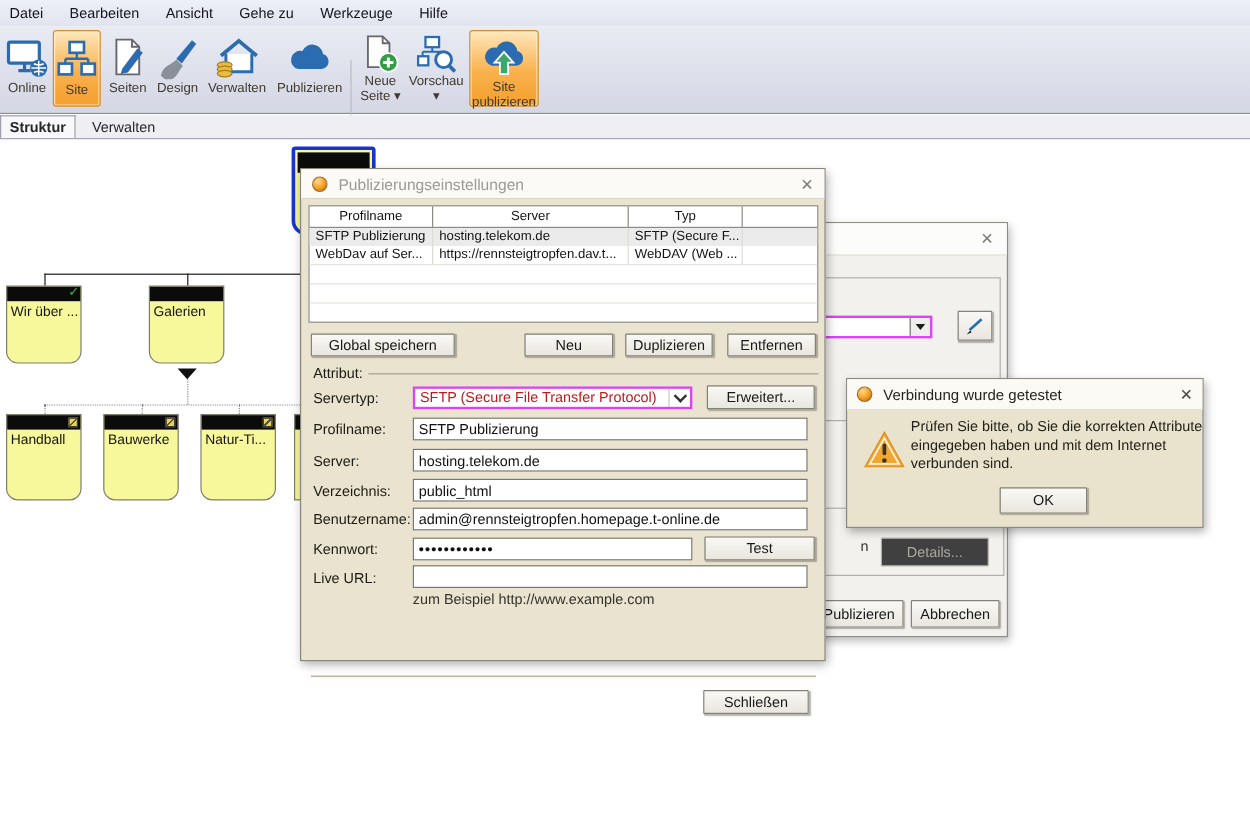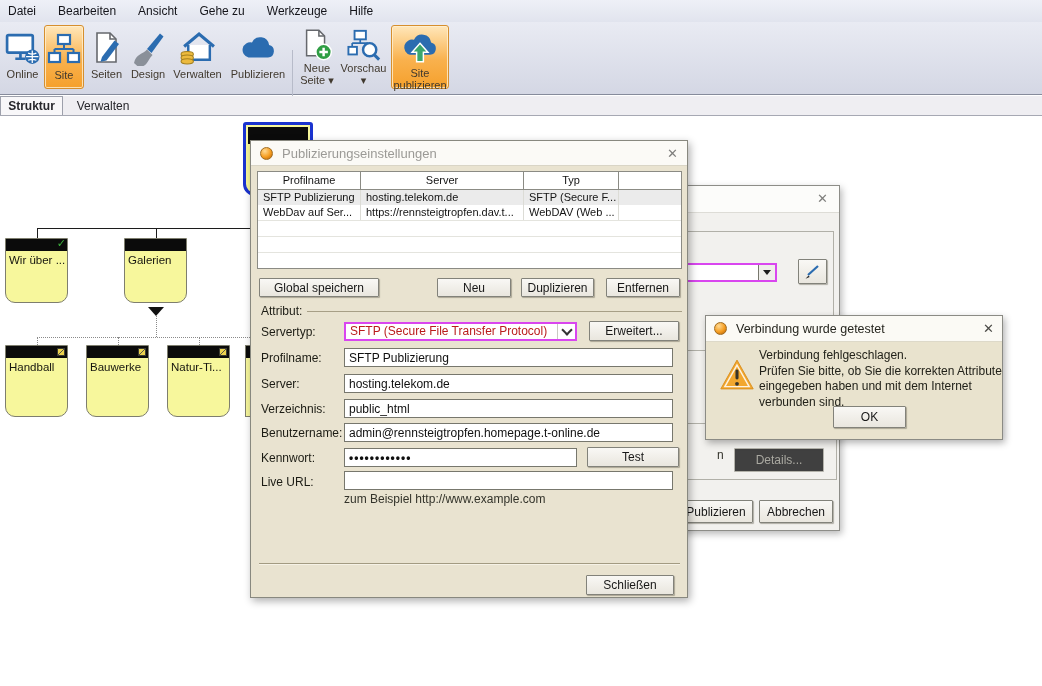--- a/index.html
+++ b/index.html
@@ -58,21 +58,21 @@
     display:flex;align-items:center;justify-content:center;position:absolute;box-sizing:border-box;cursor:default;}
   .dlg-btn.disabled{color:#a9a8a0;border-color:#b3b2aa;background:#404040;box-shadow:none;}
   .sphere{width:13px;height:13px;border-radius:50%;
     background:radial-gradient(circle at 35% 28%,#ffda93,#f59d20 55%,#b25d08);
     border:1px solid #a06c20;box-sizing:border-box;}
   .xclose{font-size:13px;color:#7e7e7c;line-height:13px;cursor:default;}
   .field{position:absolute;background:#fff;border:1px solid #77776d;font-size:12px;color:#101010;
     padding:1px 4px;box-sizing:border-box;font-family:"Liberation Sans","DejaVu Sans",sans-serif;height:19px;}
   .flabel{position:absolute;font-size:12px;color:#1c1c14;}
   
-  #settings-dlg{position:absolute;left:250px;top:140px;width:438px;height:458px;
+  #settings-dlg{position:absolute;left:250px;top:140px;width:438px;height:411px;
     background:#e9e3d0;border:1px solid #88887f;box-shadow:2px 3px 8px rgba(0,0,0,.32);
     z-index:10;box-sizing:border-box;}
   #settings-dlg .titlebar{position:absolute;left:0;top:0;right:0;height:25px;background:#fbfaf6;
     border-bottom:1px solid #d9d5c6;display:flex;align-items:center;padding:0 9px;box-sizing:border-box;}
   #settings-dlg .titletext{font-size:13px;color:#9b9a96;margin-left:9px;flex:1;}
   #settings-table{position:absolute;left:6px;top:30px;width:425px;height:98px;background:#fff;
     border:1px solid #8b8b84;box-sizing:border-box;font-size:11px;color:#141414;}
   .trow{display:flex;height:15px;line-height:15px;}
   .trow.header{height:17px;line-height:17px;border-bottom:1px solid #8b8b84;text-align:center;}
   .trow.selected{background:#ebebeb;}
@@ -391,19 +391,18 @@
   </div>
   <span id="warn-icon">
     <svg width="36" height="33" viewBox="0 0 40 36">
         <path d="M20 2 L38 34 L2 34 Z" fill="#f2a72e" stroke="#d98c1a" stroke-width="1"></path>
         <path d="M20 7.5 L33.5 31.5 L6.5 31.5 Z" fill="none" stroke="#ffffff" stroke-width="1.6" opacity=".85"></path>
         <rect x="18.3" y="12.5" width="3.4" height="11" rx="1.6" fill="#38342a"></rect>
         <circle cx="20" cy="28.3" r="2.1" fill="#38342a"></circle>
       </svg>
   </span>
   <div id="test-msg">
-    <div>Verbindung fehlgeschlagen.</div>
     <div>Prüfen Sie bitte, ob Sie die korrekten Attribute</div>
     <div>eingegeben haben und mit dem Internet</div>
     <div>verbunden sind.</div>
   </div>
   <div class="dlg-btn" style="left:127px;top:90px;width:73px;height:22px;">OK</div>
 </div>
 
 </body></html>

